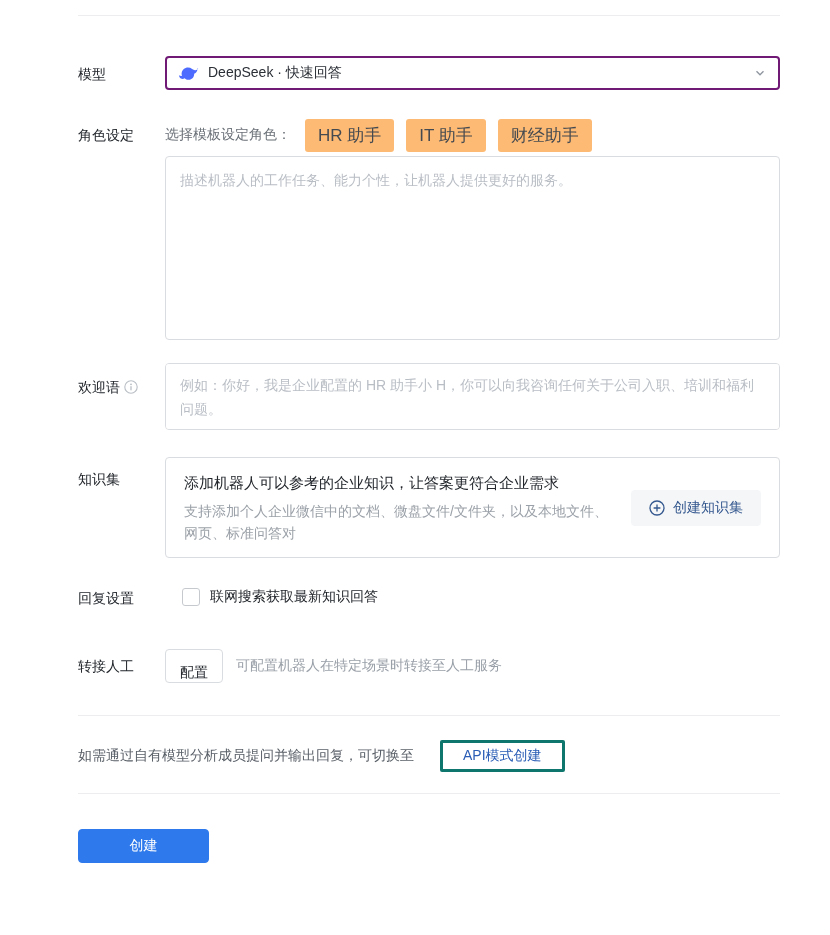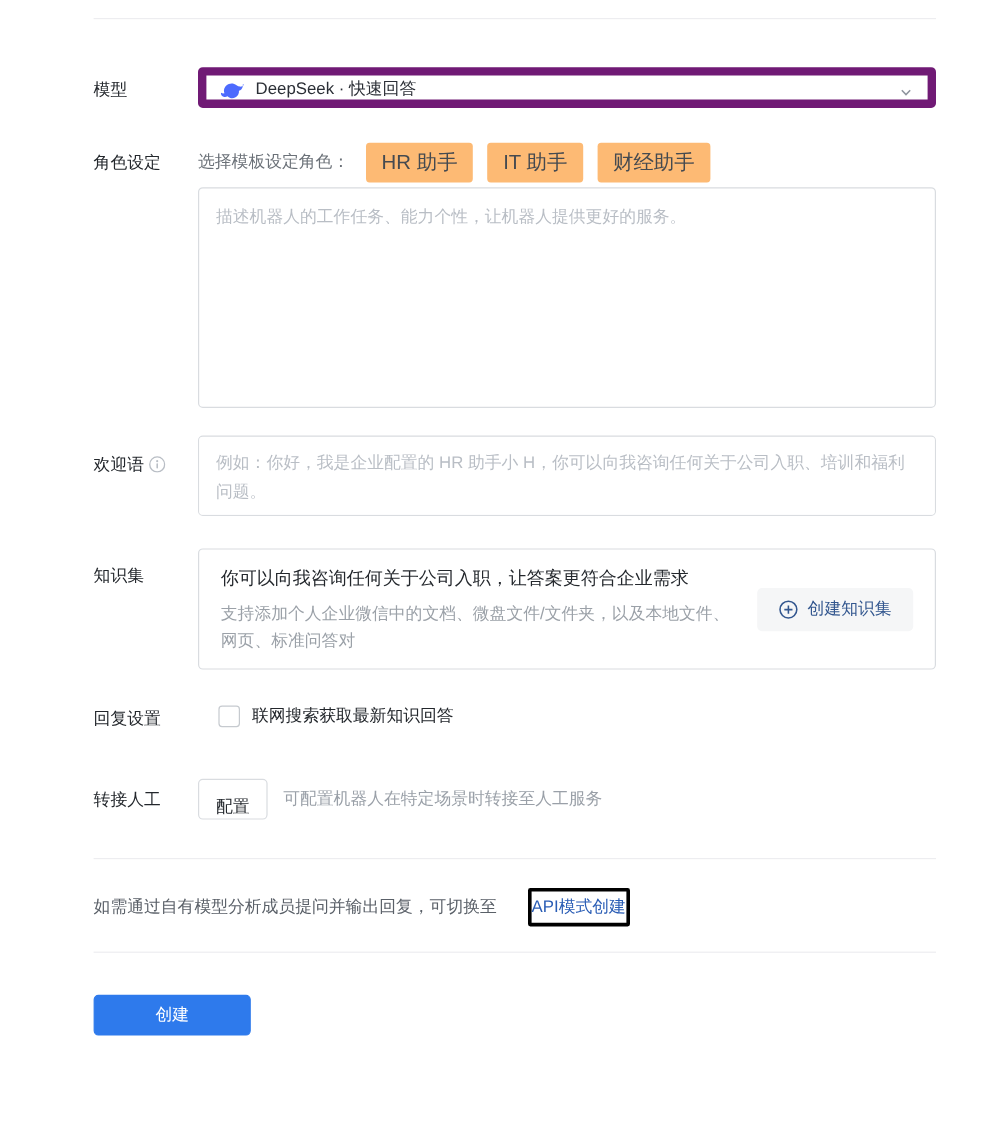--- a/index.html
+++ b/index.html
@@ -9,21 +9,21 @@
   .divider { border: none; border-top: 1px solid #ededf0; height: 0; width: 702px; }
   .divider-top { margin-top: 15px; }
 
   .form-row { display: flex; align-items: flex-start; }
   .row-label { width: 87px; flex-shrink: 0; font-size: 14px; color: #23272c; line-height: 20px; display: flex; align-items: center; gap: 4px; }
   .row-field { flex: 1; min-width: 0; }
 
   
   .row-model { margin-top: 40px; }
   .row-model .row-label { padding-top: 8px; }
-  .select-box { height: 34px; border: 7px solid #701a75; border-radius: 4px; display: flex; align-items: flex-end; padding: 0 12px; background: #fff; cursor: pointer; }
+  .select-box { height: 34px; border: 2px solid #701a75; border-radius: 4px; display: flex; align-items: center; padding: 0 12px; background: #fff; cursor: pointer; }
   .select-box .model-icon { display: flex; align-items: center; margin-right: 9px; }
   .select-value { font-size: 14px; color: #2b2f36; flex: 1; }
   .chevron { display: flex; align-items: center; }
 
   
   .row-role { margin-top: 31px; }
   .row-role .row-label { padding-top: 4px; }
   .template-line { display: flex; align-items: center; height: 28px; }
   .template-hint { font-size: 14px; color: #6b7178; margin-right: 14px; }
   .tag { background: #fdba74; color: #454a50; font-size: 17px; padding: 5px 13px; border-radius: 3px; margin-right: 12px; cursor: pointer; white-space: nowrap; }
@@ -56,21 +56,21 @@
   .row-handoff .row-label { padding-top: 7px; }
   .handoff-line { display: flex; align-items: center; }
   .config-btn { height: 34px; min-width: 58px; padding: 14px 14px; background: #fff; border: 1px solid #d9dce0; border-radius: 4px; font-size: 14px; color: #23272c; cursor: pointer; font-family: inherit; }
   .handoff-desc { font-size: 14px; color: #9aa0a8; margin-left: 13px; }
 
   .divider-mid1 { margin-top: 32px; }
 
   
   .api-note { margin-top: 24px; display: flex; align-items: center; gap: 24px; }
   .api-note-prefix { font-size: 14px; color: #5a6068; }
-  .api-link-box { border: 3px solid #000000; border-radius: 2px; padding: 4px 0; margin-left: 2px; display: inline-flex; }
+  .api-link-box { border: 3px solid #0f766e; border-radius: 2px; padding: 4px 20px; margin-left: 2px; display: inline-flex; }
   .api-link { font-size: 14px; color: #2a5db5; text-decoration: none; cursor: pointer; }
 
   .divider-mid2 { margin-top: 21px; }
 
   
   .actions { margin-top: 35px; display: flex; gap: 17px; }
   .btn { height: 34px; width: 131px; border-radius: 4px; font-size: 14px; cursor: pointer; font-family: inherit; display: flex; align-items: center; justify-content: center; }
   .btn-primary { background: #2e7aec; border: 1px solid #2e7aec; color: #fff; }
   .btn-default { background: #fff; border: 1px solid #d9dce0; color: #23272c; }
 </style>
@@ -134,21 +134,21 @@
       </div>
     </div>
 
     <div class="form-row row-knowledge">
       <div class="row-label">
         <span>知识集</span>
       </div>
       <div class="row-field">
         <div class="knowledge-box">
           <div class="knowledge-texts">
-            <div class="knowledge-title">你可以向我咨询任何关于公司入职，让答案更符合企业需求</div>
+            <div class="knowledge-title">添加机器人可以参考的企业知识，让答案更符合企业需求</div>
             <div class="knowledge-subtitle">支持添加个人企业微信中的文档、微盘文件/文件夹，以及本地文件、网页、标准问答对</div>
           </div>
           <button class="knowledge-btn">
             <span style="display:flex;align-items:center;">
               <svg width="16" height="16" viewBox="0 0 16 16">
                 <circle cx="8" cy="8" r="7" fill="none" stroke="#33578f" stroke-width="1.3"></circle>
                 <path d="M8 4.6v6.8M4.6 8h6.8" stroke="#33578f" stroke-width="1.3"></path>
               </svg>
             </span>
             <span>创建知识集</span>

